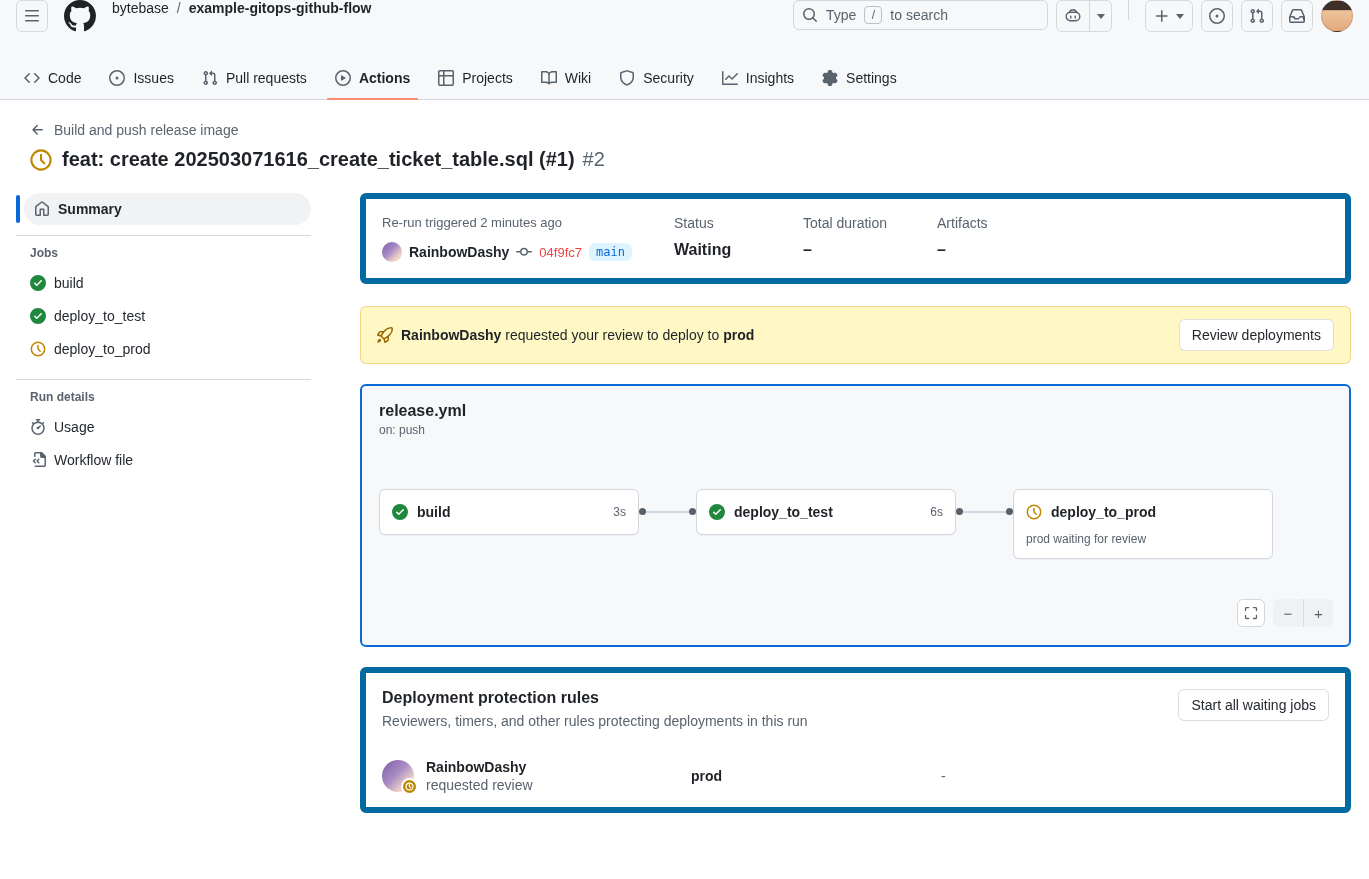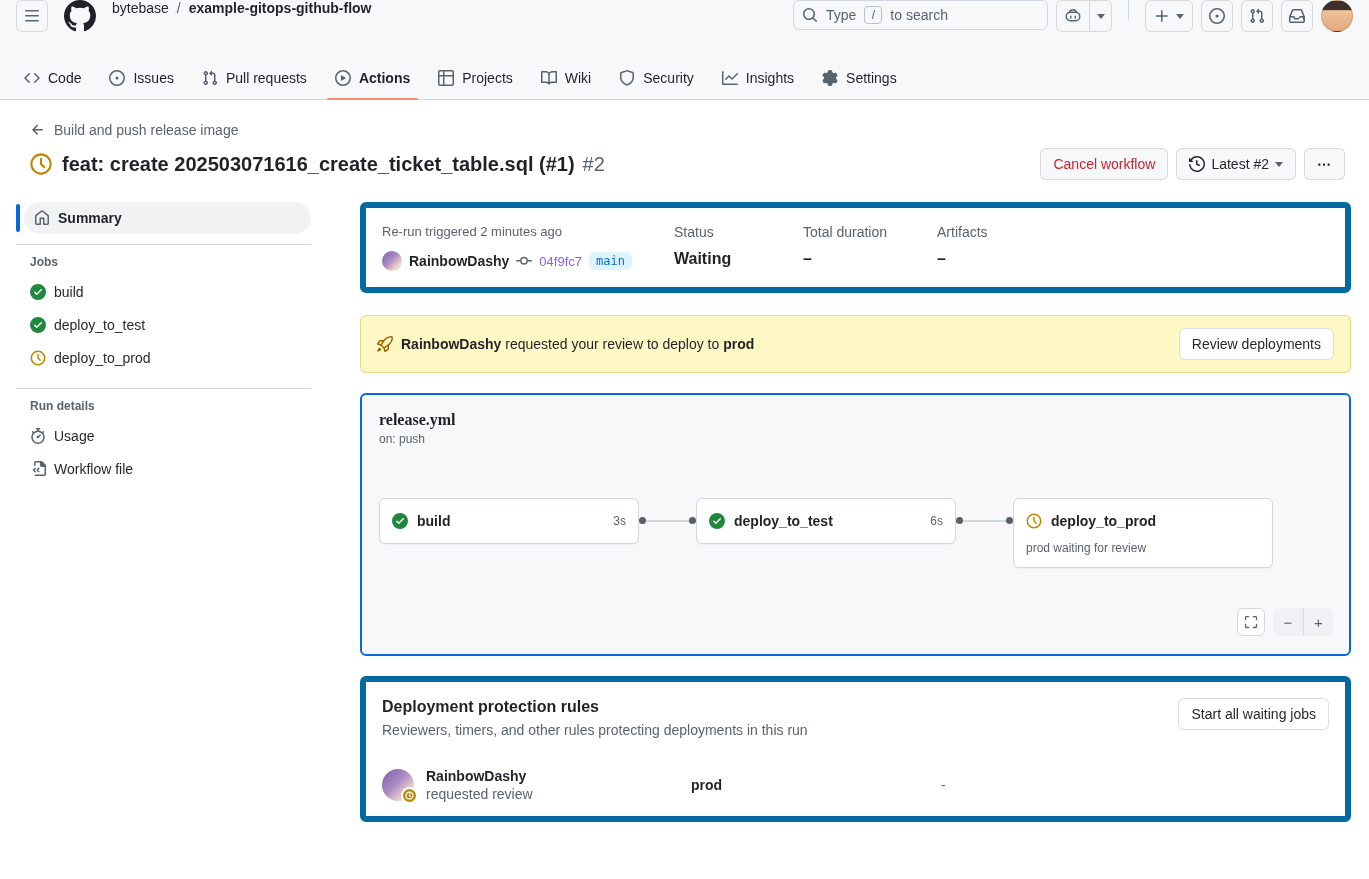--- a/index.html
+++ b/index.html
@@ -75,39 +75,39 @@
 
   
   .status-card { display:flex; padding:16px; }
   .st-info { width:292px; flex:none; }
   .muted { color:#59636e; }
   .st-trigger { font-size:13px; color:#59636e; }
   .actor-row { display:flex; align-items:center; gap:7px; margin-top:12px; }
   .mini-avatar { width:20px; height:20px; border-radius:50%;
     background:linear-gradient(135deg,#7d5ba6 0%, #a98cc4 45%, #f3d7c8 78%, #e0a898 100%); }
   .actor-name { font-weight:600; }
-  .sha { font-size:13px; color:#8b5cf6; }
+  .sha { font-size:13px; color:#ef4444; }
   .branch-badge { font-family:"DejaVu Sans Mono", monospace; font-size:12px; color:#0969da; background:#ddf4ff;
     border-radius:6px; padding:2px 7px; cursor:pointer; }
   .st-col { flex:none; }
   .st-col .lbl { font-size:14px; color:#59636e; }
   .st-col .val { margin-top:10px; font-size:16px; font-weight:600; }
   .w-status { width:129px; } .w-duration { width:134px; }
 
   
   .banner { margin-top:22px; height:58px; background:#fff8c5; border:1px solid rgba(212,167,44,0.4);
     border-radius:6px; display:flex; align-items:center; padding:0 16px; }
   .banner .rocket { color:#9a6700; margin-right:8px; }
   .banner-text b { font-weight:600; }
   .banner .btn { margin-left:auto; }
 
   
   .graph-card { margin-top:20px; height:263px; background:#f6f8fa; border:2px solid #0969da; border-radius:6px;
     position:relative; padding:16px 17px; }
-  .graph-title { font-size:16px; font-weight:600;font-family:Liberation Serif, serif; }
+  .graph-title { font-size:16px; font-weight:600; }
   .graph-sub { font-size:12px; color:#59636e; margin-top:3px; }
   .nodes-row { display:flex; align-items:flex-start; margin-top:52px; }
   .node { width:260px; background:#fff; border:1px solid #d0d7de; border-radius:6px; cursor:pointer;
     box-shadow:0 1px 0 rgba(31,35,40,0.04); }
   .node-main { height:44px; display:flex; align-items:center; gap:9px; padding:0 12px; }
   .node-label { font-weight:600; font-size:14px; }
   .node-dur { margin-left:auto; font-size:12px; color:#59636e; }
   .node-note { padding:0 12px 12px 12px; font-size:12px; color:#59636e; margin-top:-2px; }
   .connector { display:flex; align-items:center; margin-top:19px; }
   .dot { width:7px; height:7px; border-radius:50%; background:#57606a; }
@@ -308,33 +308,20 @@
   </div>
   <div class="title-row">
     <span class="title-clock">
       <svg width="22" height="22" viewBox="0 0 16 16" fill="none" stroke="currentColor" stroke-width="1.5">
           <circle cx="8" cy="8" r="7"></circle>
           <path d="M8 4.2V8l2.4 2.4" stroke-linecap="round" stroke-linejoin="round"></path>
         </svg>
     </span>
     <h1 class="run-title">feat: create 202503071616_create_ticket_table.sql (#1)</h1>
     <span class="run-number">#2</span>
-    <div class="title-actions">
-      <button class="btn btn-danger">Cancel workflow</button>
-      <button class="btn">
-        <span>
-          <svg width="16" height="16" viewBox="0 0 16 16" fill="currentColor">
-              <path d="m.427 1.927 1.215 1.215a8.002 8.002 0 1 1-1.6 5.685.75.75 0 1 1 1.493-.154 6.5 6.5 0 1 0 1.18-4.458l1.358 1.358A.25.25 0 0 1 3.896 6H.25A.25.25 0 0 1 0 5.75V2.104a.25.25 0 0 1 .427-.177ZM7.75 4a.75.75 0 0 1 .75.75v2.992l2.028.812a.75.75 0 0 1-.557 1.392l-2.5-1A.751.751 0 0 1 7 8.25v-3.5A.75.75 0 0 1 7.75 4Z"></path>
-            </svg>
-        </span>
-        <span>Latest #2</span>
-        <span class="caret"></span>
-      </button>
-      <button class="btn kebab-btn">⋯</button>
-    </div>
   </div>
 </div>
 
 <div class="layout">
 
   <div class="sidebar">
     <div class="summary-item">
       <span class="ic-muted">
         <svg width="16" height="16" viewBox="0 0 16 16" fill="currentColor">
             <path d="M6.906.664a1.75 1.75 0 0 1 2.187 0l5.25 4.2c.415.332.657.835.657 1.367v7.019A1.75 1.75 0 0 1 13.25 15h-3.5a.75.75 0 0 1-.75-.75V9H7v5.25a.75.75 0 0 1-.75.75h-3.5A1.75 1.75 0 0 1 1 13.25V6.23c0-.531.242-1.034.657-1.366l5.25-4.2Zm1.25 1.171a.25.25 0 0 0-.312 0l-5.25 4.2a.25.25 0 0 0-.094.196v7.019c0 .138.112.25.25.25H5.5V8.25a.75.75 0 0 1 .75-.75h3.5a.75.75 0 0 1 .75.75v5.25h2.75a.25.25 0 0 0 .25-.25V6.23a.25.25 0 0 0-.094-.195Z"></path>

